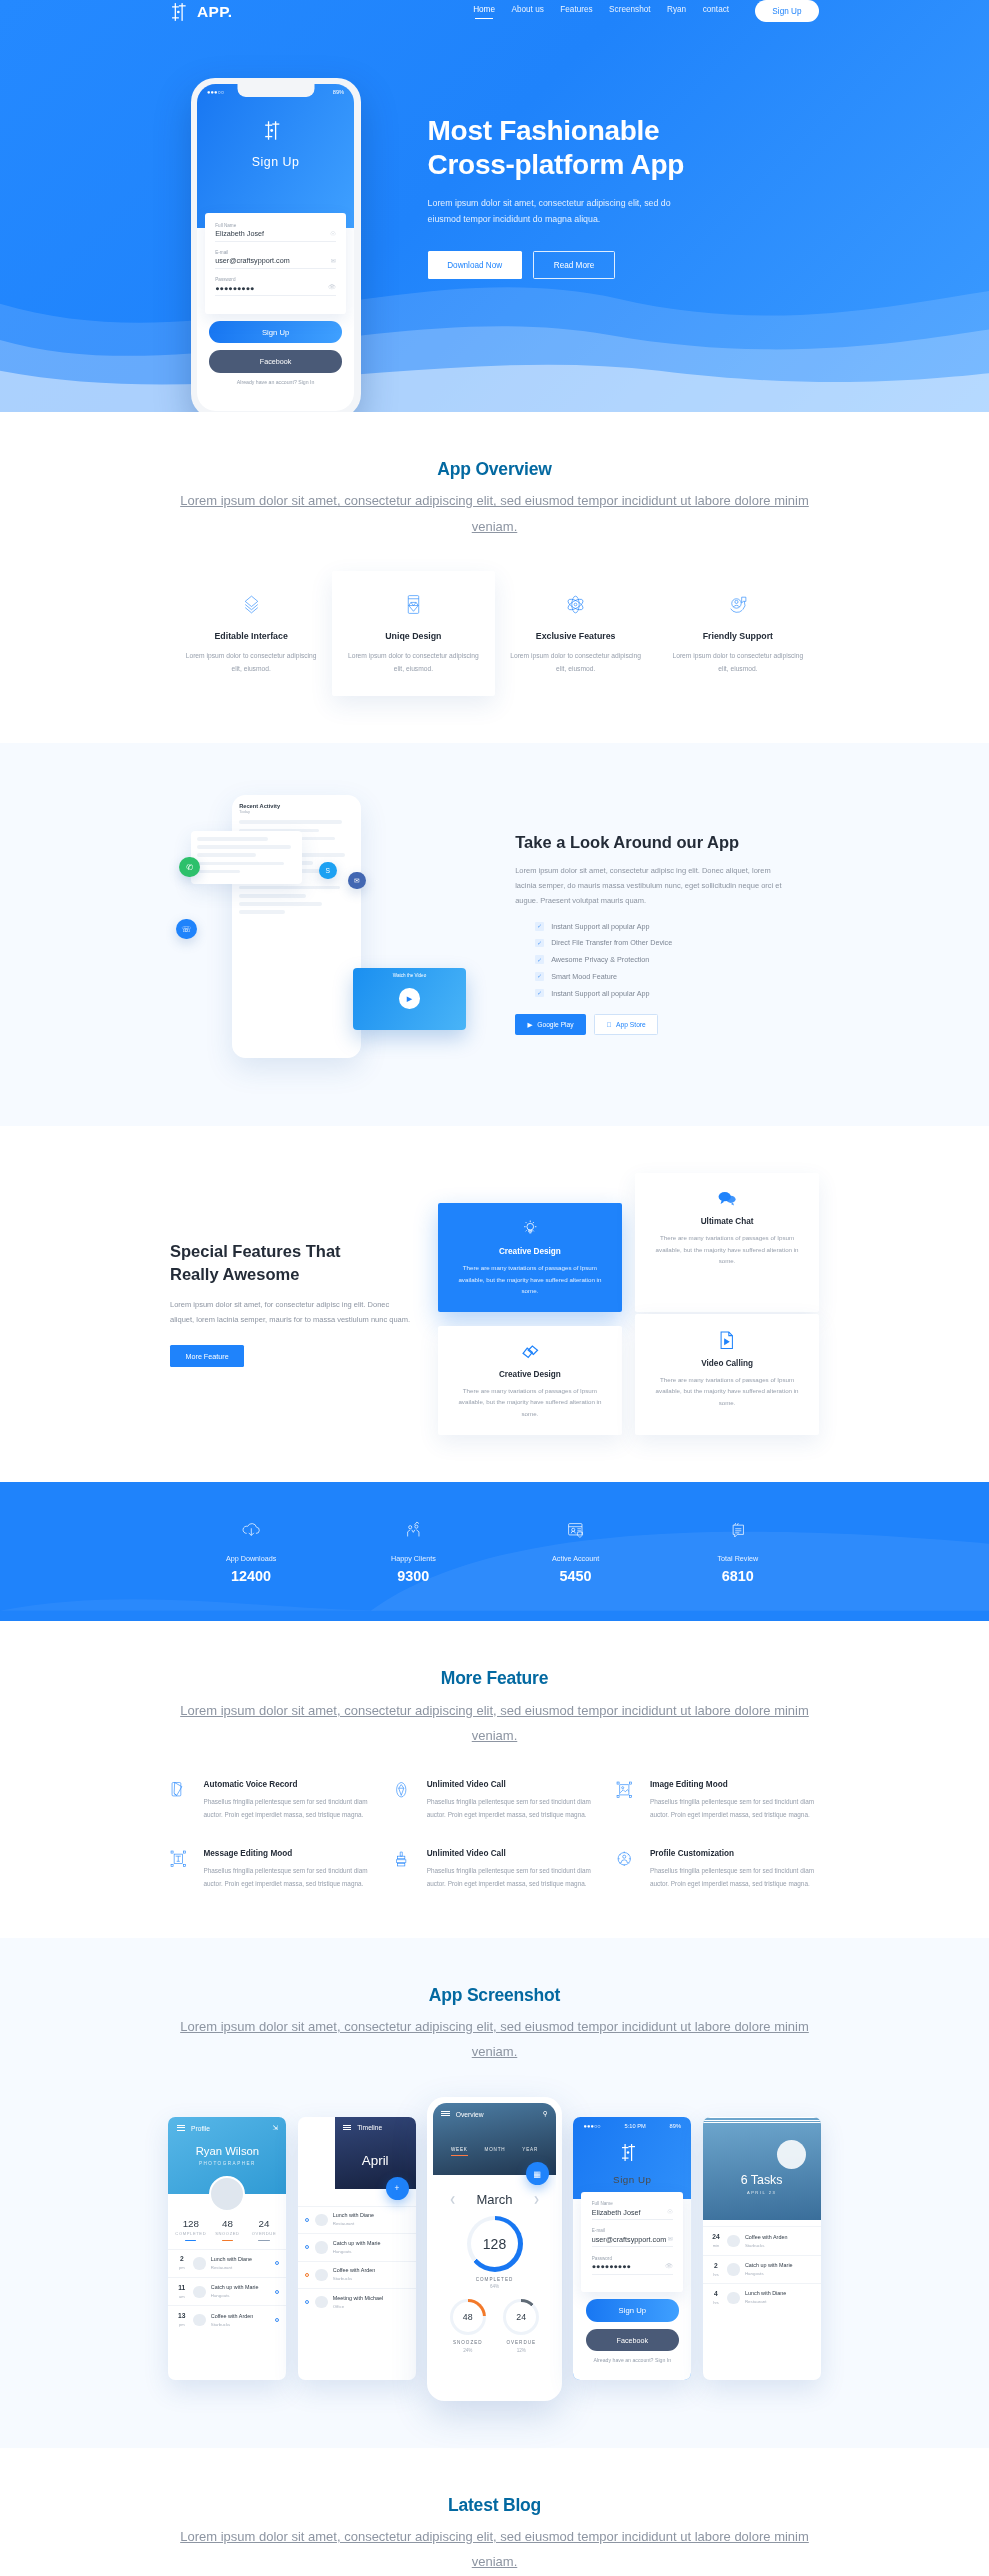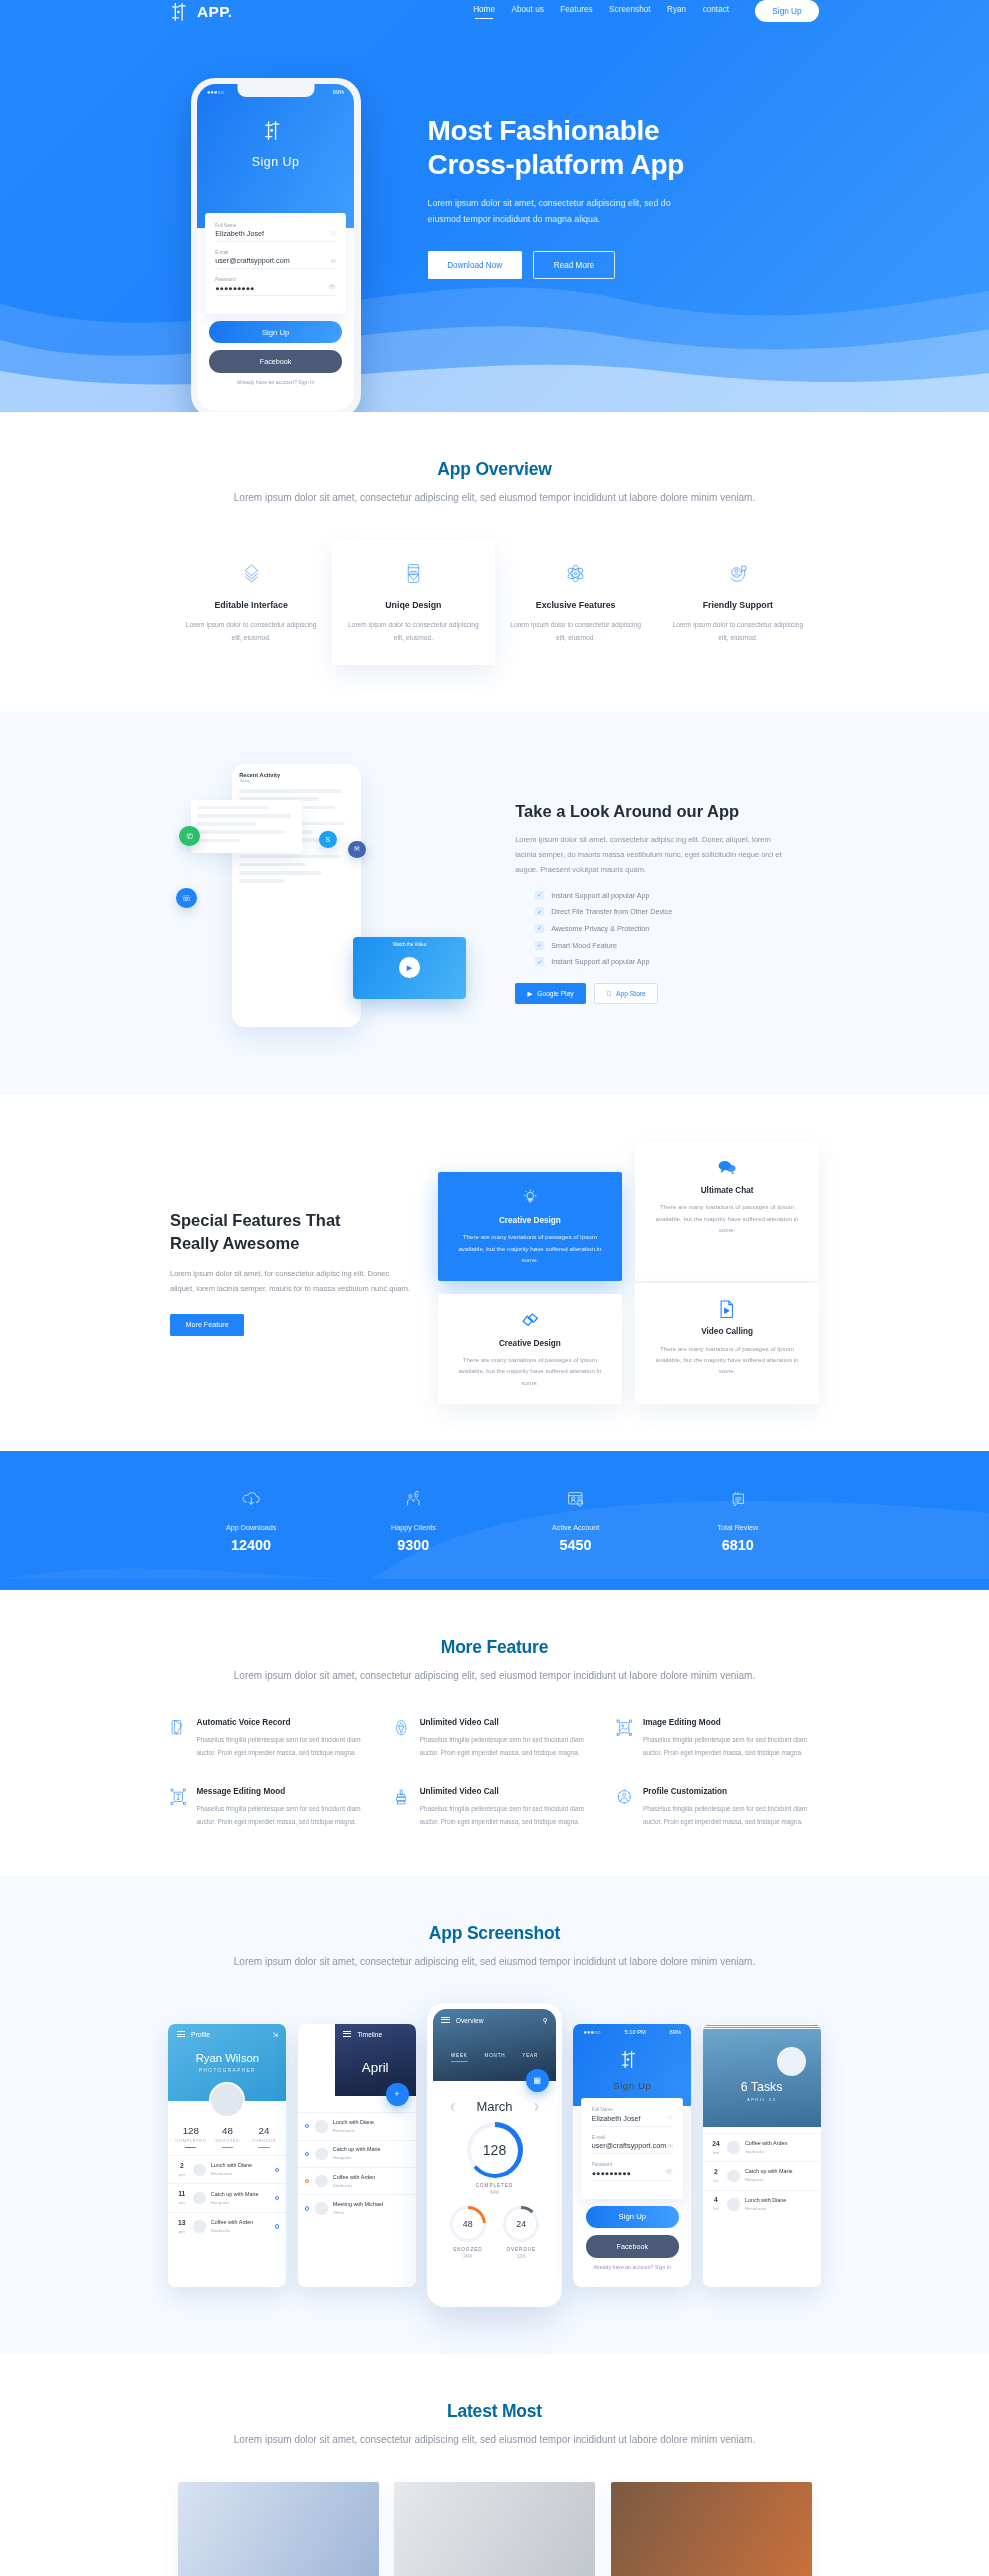--- a/index.html
+++ b/index.html
@@ -62,21 +62,21 @@
   .fld .ic{position:absolute;right:0;bottom:4.1px;color:#c5ccd6;font-size:6.2px;}
   .ps-btn{display:block;width:calc(100% - 25px);margin:7.2px auto 0;border:none;border-radius:11.3px;padding:6.7px 0;font-size:7.7px;color:#fff;font-family:inherit;cursor:pointer;}
   .ps-btn.primary{background:linear-gradient(90deg,#1877f2,#3fa0ff);}
   .ps-btn.fb{background:#4a5a77;font-size:7.2px;}
   .ps-foot{text-align:center;font-size:5.2px;color:#97a0ad;margin-top:6.2px;}
 
   
   .sec{padding:47px 0;}
   .sec-head{text-align:center;margin-bottom:32px;}
   .sec-head h2{font-size:17.5px;font-weight:700;color:#0369a1;letter-spacing:-0.2px;}
-  .sec-head p{margin-top:8.2px;font-size:10px;line-height:1.95;color:#8d95a2;}
+  .sec-head p{margin-top:8.2px;font-size:13px;line-height:1.95;color:#8d95a2;text-decoration:underline;}
   .ic-svg{stroke:#1f83fb;fill:none;stroke-width:1.2;}
 
   
   .ov-grid{display:flex;}
   .ov-item{flex:1;text-align:center;padding:20.6px 14.4px;border-radius:2.1px;}
   .ov-item.raised{background:#fff;box-shadow:0 8.2px 23px rgba(40,90,160,.10);}
   .ov-item .ic{height:26px;margin-bottom:13.4px;display:flex;align-items:center;justify-content:center;}
   .ov-item h3{font-size:8.8px;color:#242c38;font-weight:600;margin-bottom:8.2px;}
   .ov-item p{font-size:6.7px;line-height:1.95;color:#98a0ad;}
 
@@ -129,21 +129,21 @@
   .counter{background:#1f83fb;position:relative;overflow:hidden;padding:36px 0 37px;}
   .counter .curve{position:absolute;inset:0;}
   .cnt-grid{display:flex;position:relative;z-index:3;}
   .cnt{flex:1;text-align:center;color:#fff;}
   .cnt .ic{height:25px;display:flex;align-items:center;justify-content:center;margin-bottom:11.3px;}
   .cnt .lab{font-size:7.2px;color:#eaf3ff;margin-bottom:5.2px;}
   .cnt .num{font-size:14.4px;font-weight:700;}
 
   
   .mf-grid{display:grid;grid-template-columns:repeat(3,1fr);gap:27px 20.6px;}
-  .mf{display:flex;gap:9px;}
+  .mf{display:flex;gap:16px;}
   .mf .ic{width:17.5px;flex:none;padding-top:1px;}
   .mf h3{font-size:8.2px;color:#242c38;font-weight:600;margin-bottom:7.2px;}
   .mf p{font-size:6.4px;line-height:2;color:#98a0ad;}
 
   
   .shots{background:#f6faff;}
   .shot-row{display:flex;align-items:center;justify-content:center;gap:11.3px;}
   .shot{width:118px;height:263px;border-radius:7.2px;overflow:hidden;background:#fff;box-shadow:0 9.3px 26px rgba(40,90,160,.14);flex:none;position:relative;}
   .shot.mid{width:135px;height:304px;border-radius:17.5px;padding:6.2px;background:#fff;box-shadow:0 13.4px 36px rgba(40,90,160,.20);}
   .shot.mid .inner{width:100%;height:100%;border-radius:13.4px;overflow:hidden;position:relative;background:#fff;}
@@ -878,21 +878,21 @@
         </div>
       </div>
 
     </div>
   </div>
 </section>
 
 <section class="sec">
   <div class="wrap">
     <div class="sec-head">
-      <h2>Latest Most</h2>
+      <h2>Latest Blog</h2>
       <p>Lorem ipsum dolor sit amet, consectetur adipiscing elit, sed eiusmod tempor incididunt ut labore dolore minim veniam.</p>
     </div>
     <div class="blog-grid">
       <article class="bcard">
         <div class="bthumb" style="background:linear-gradient(120deg,#d8e3f2,#9fb6d6);"></div>
         <div class="bbody">
           <div class="bcat">Application</div>
 
         </div>
       </article>

